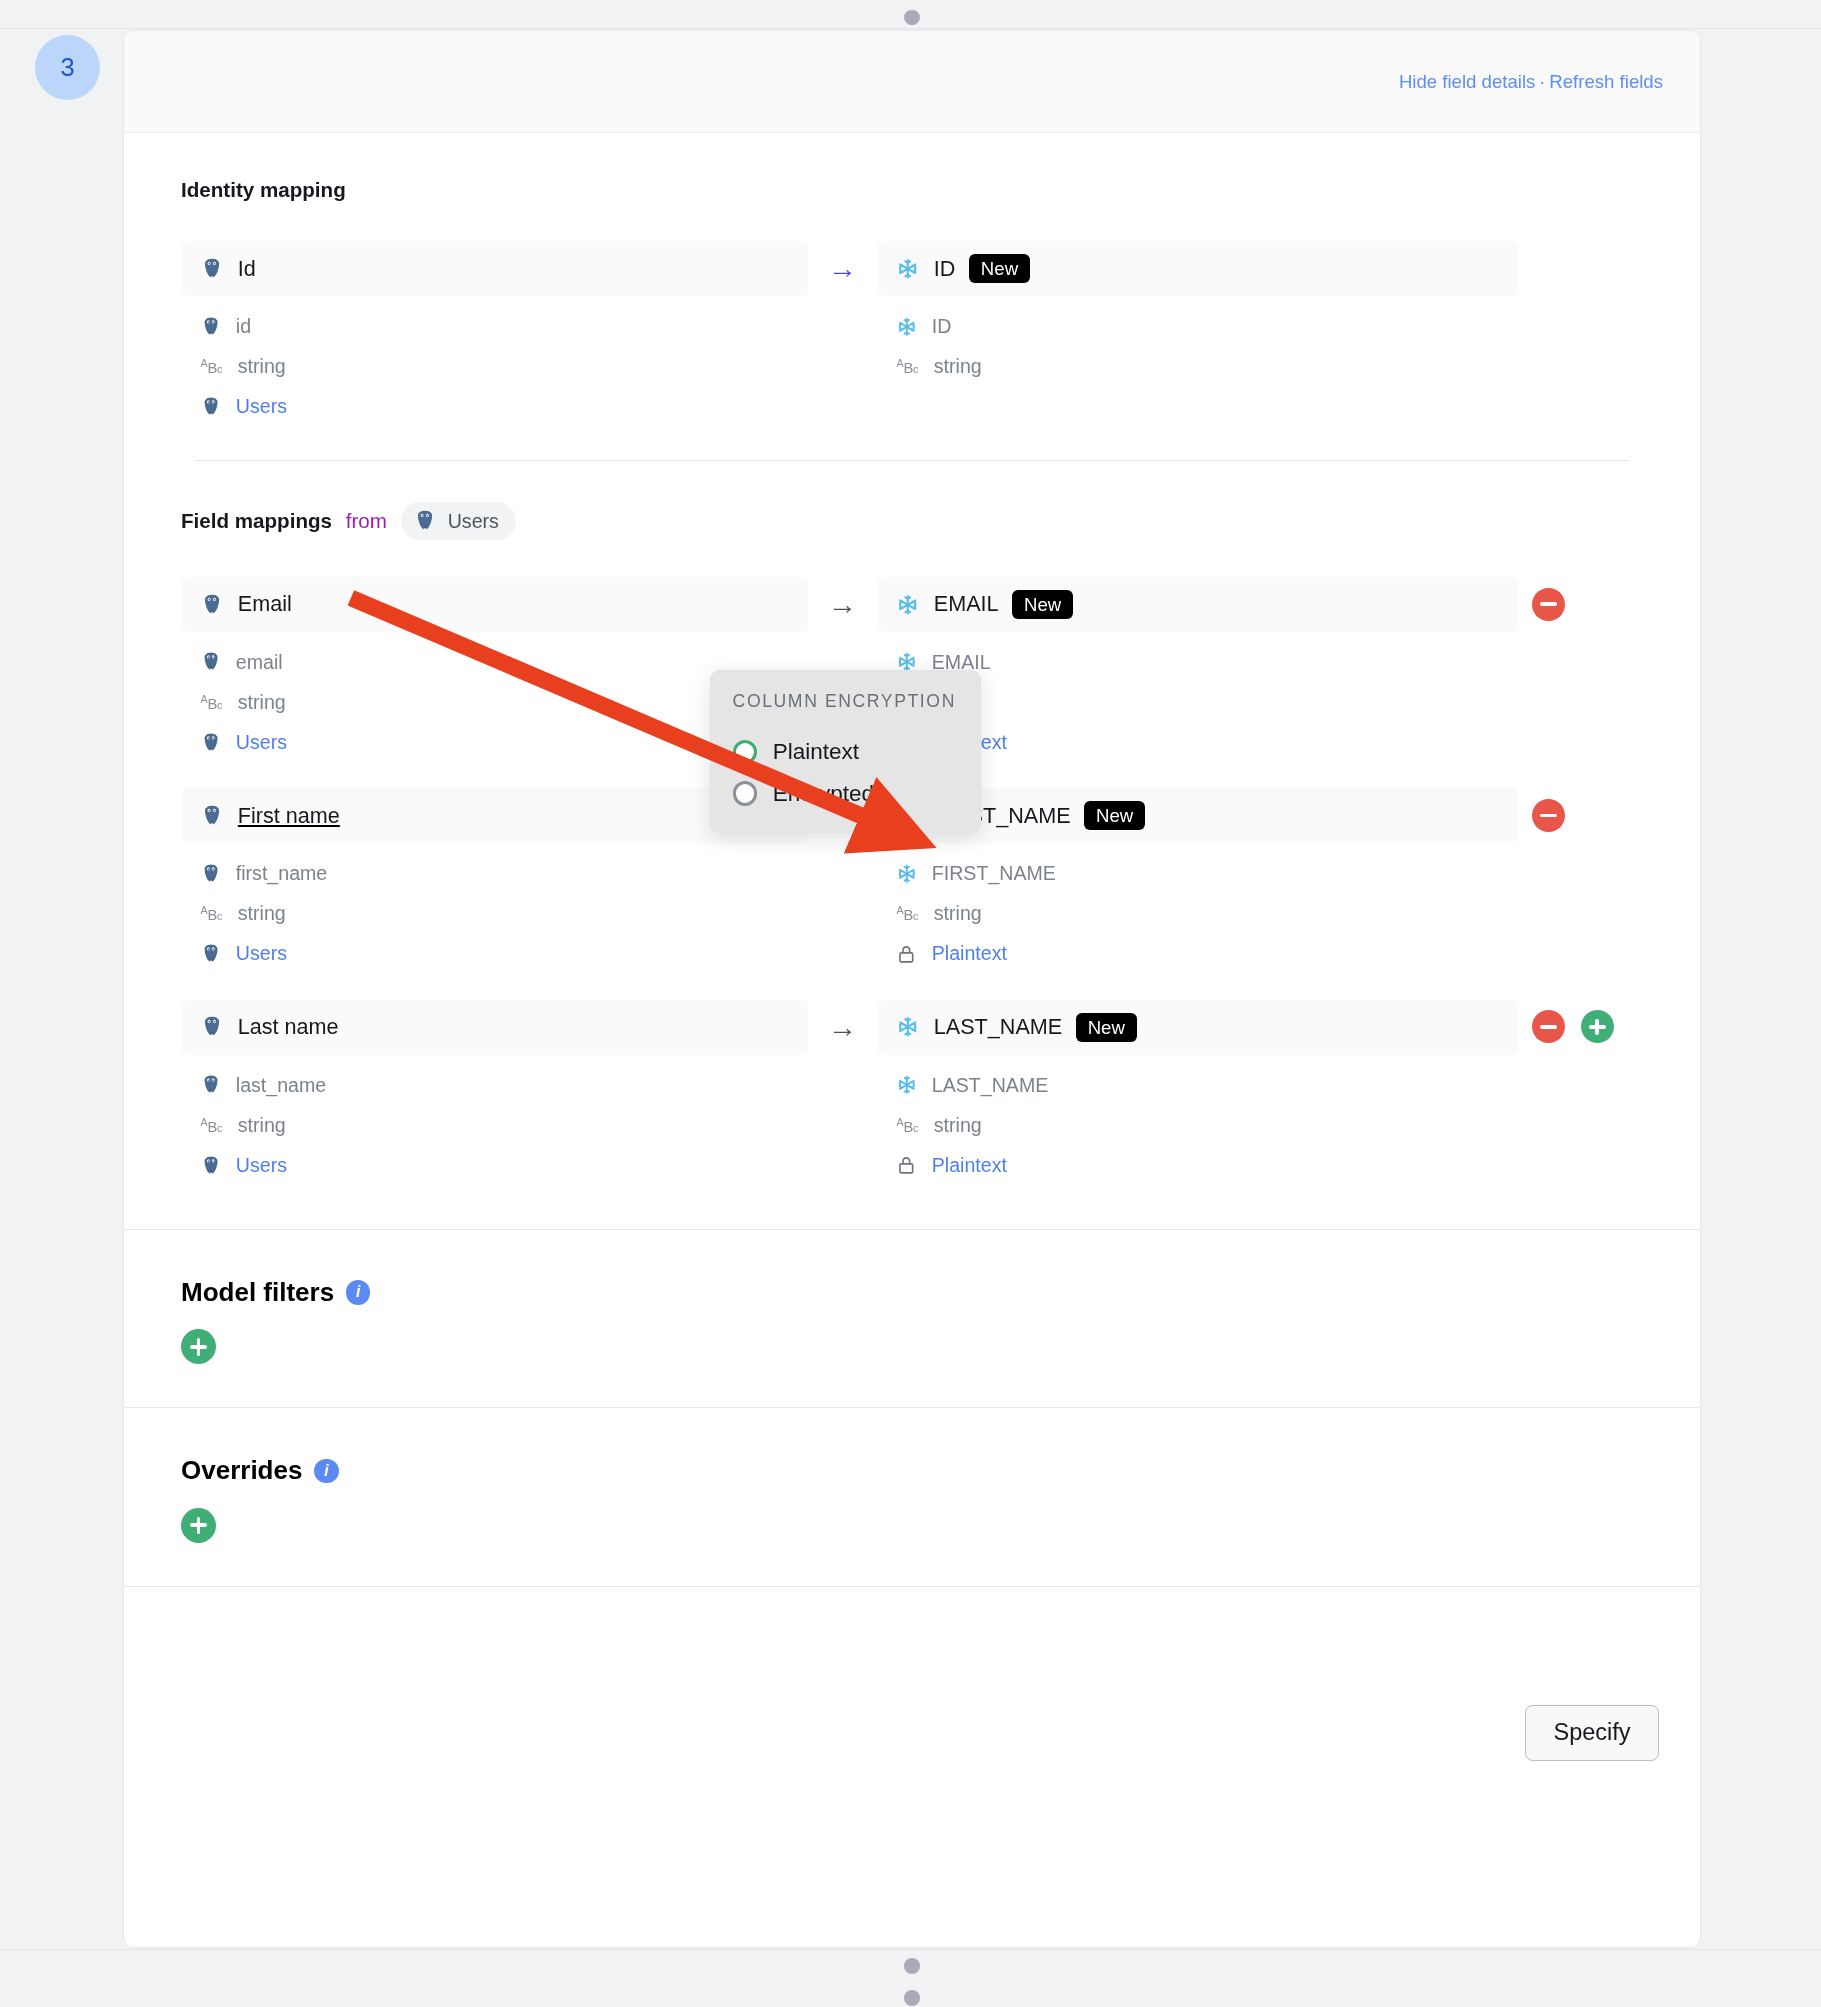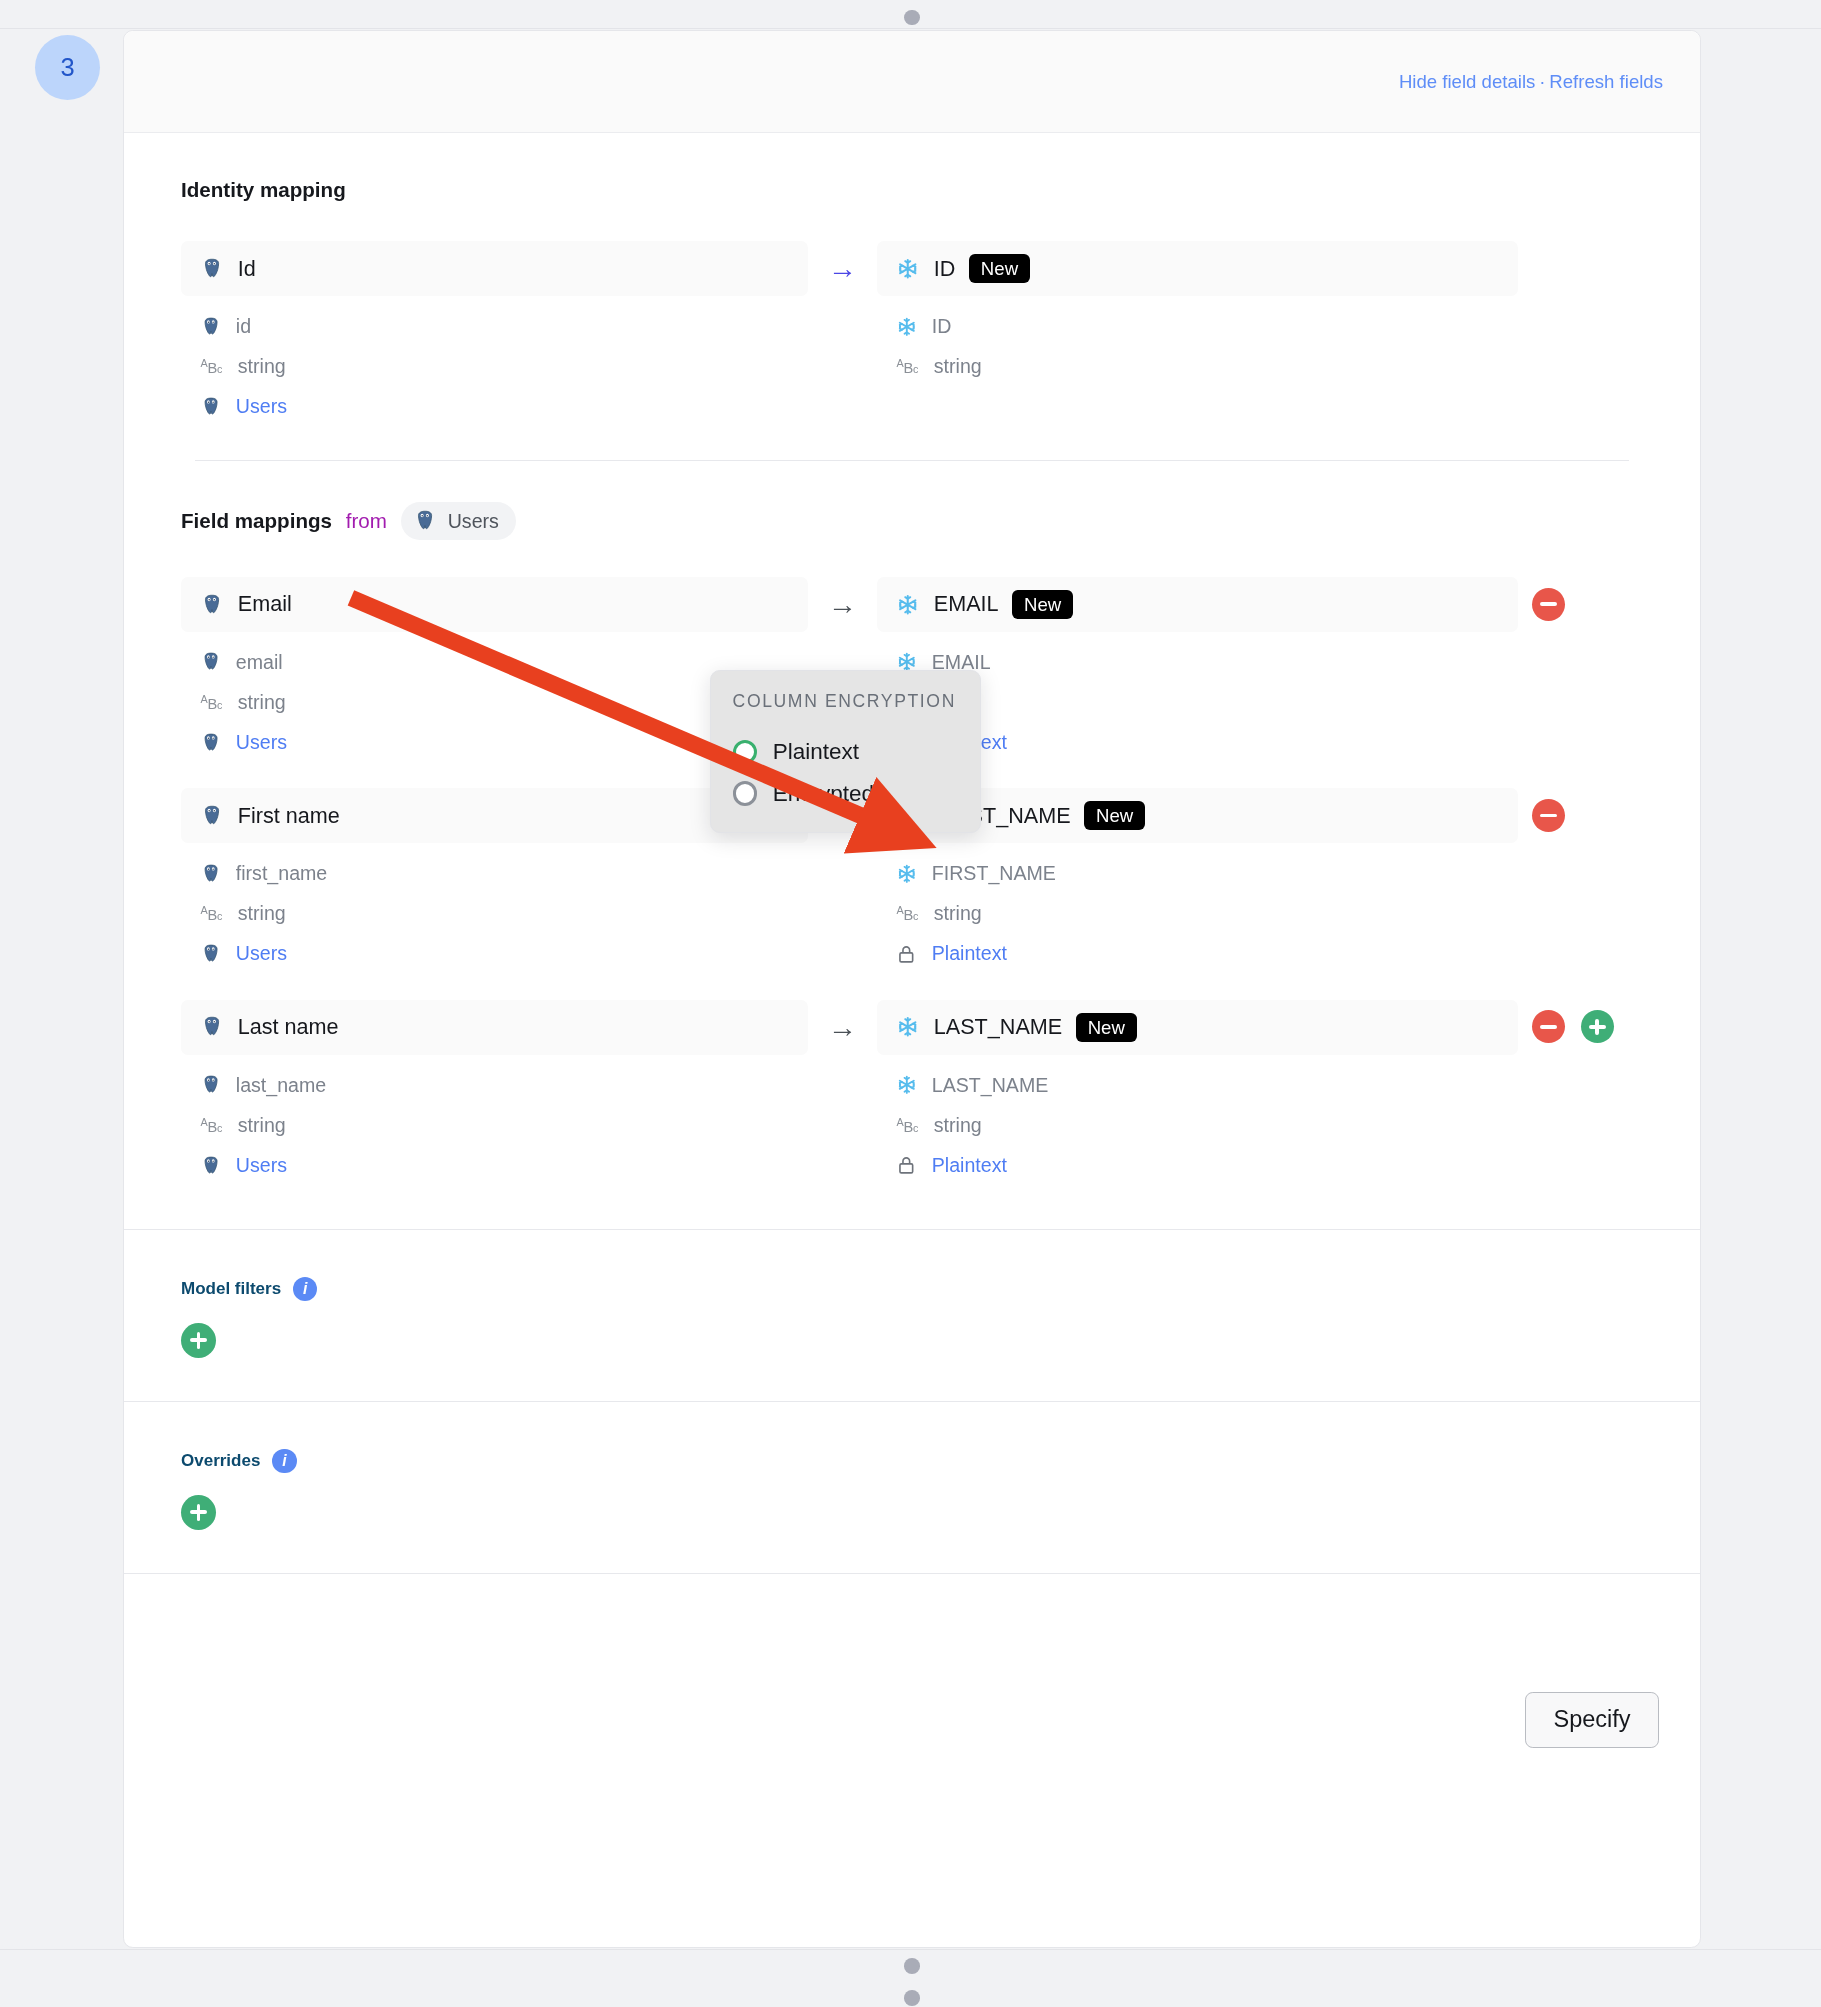--- a/index.html
+++ b/index.html
@@ -227,21 +227,21 @@
 
   
   .sec-block {
     border-top: 1px solid #e7e8ec;
     padding: 47px 57px 43px 57px;
   }
   .sec-head {
     display: flex; align-items: center; gap: 11.8px;
     margin-bottom: 21.6px;
   }
-  .sec-head .sec-name { font-size: 17px; font-weight: bold; color: #0c4a6e; }
+  .sec-head .sec-name { font-size: 26px; font-weight: bold; color: #000000; }
   .info-icon {
     width: 24.5px; height: 24.5px; border-radius: 50%;
     background: #5b8af5; color: #fff;
     font-size: 15.7px; font-weight: bold; font-style: italic;
     display: flex; align-items: center; justify-content: center;
     cursor: pointer;
   }
   .add-circle {
     width: 35px; height: 35px; border-radius: 50%;
     background: #3fae77; position: relative; cursor: pointer;
@@ -510,21 +510,21 @@
       </div>
       <div class="row-actions">
         <span class="circ-btn circ-minus">
             <span class="glyph-h"></span>
           </span>
       </div>
     </div>
 
     <div class="map-row">
       <div class="map-cols">
-        <div style="width:627px;">
+        <div style="width:627px;text-decoration:underline;">
           <div class="field-box col-src">
             <span class="ic ic-26">
               <svg viewBox="0 0 24 24" width="23.5" height="23.5">
                   <g fill="#496b96" stroke="#35536f" stroke-width="0.8">
                     <path d="M12 2.3c-3.6 0-6.4 1.5-6.4 4.2 0 2 .3 4.2.9 6.2.7 2.4 1.9 5 3 6.5.7.9 1.6 1.2 2.2.3.4-.6.6-1.6.6-2.6 0 .9.2 2 .6 2.6.6.9 1.5.6 2.2-.3 1.1-1.5 2.3-4.1 3-6.5.6-2 .9-4.2.9-6.2 0-2.7-2.8-4.2-6.4-4.2z"></path>
                   </g>
                   <ellipse cx="9.3" cy="6.6" rx="1.5" ry="1.8" fill="#fff"></ellipse>
                   <ellipse cx="14.7" cy="6.6" rx="1.5" ry="1.8" fill="#fff"></ellipse>
                   <circle cx="9.4" cy="6.9" r=".75" fill="#2d4257"></circle>
                   <circle cx="14.6" cy="6.9" r=".75" fill="#2d4257"></circle>

